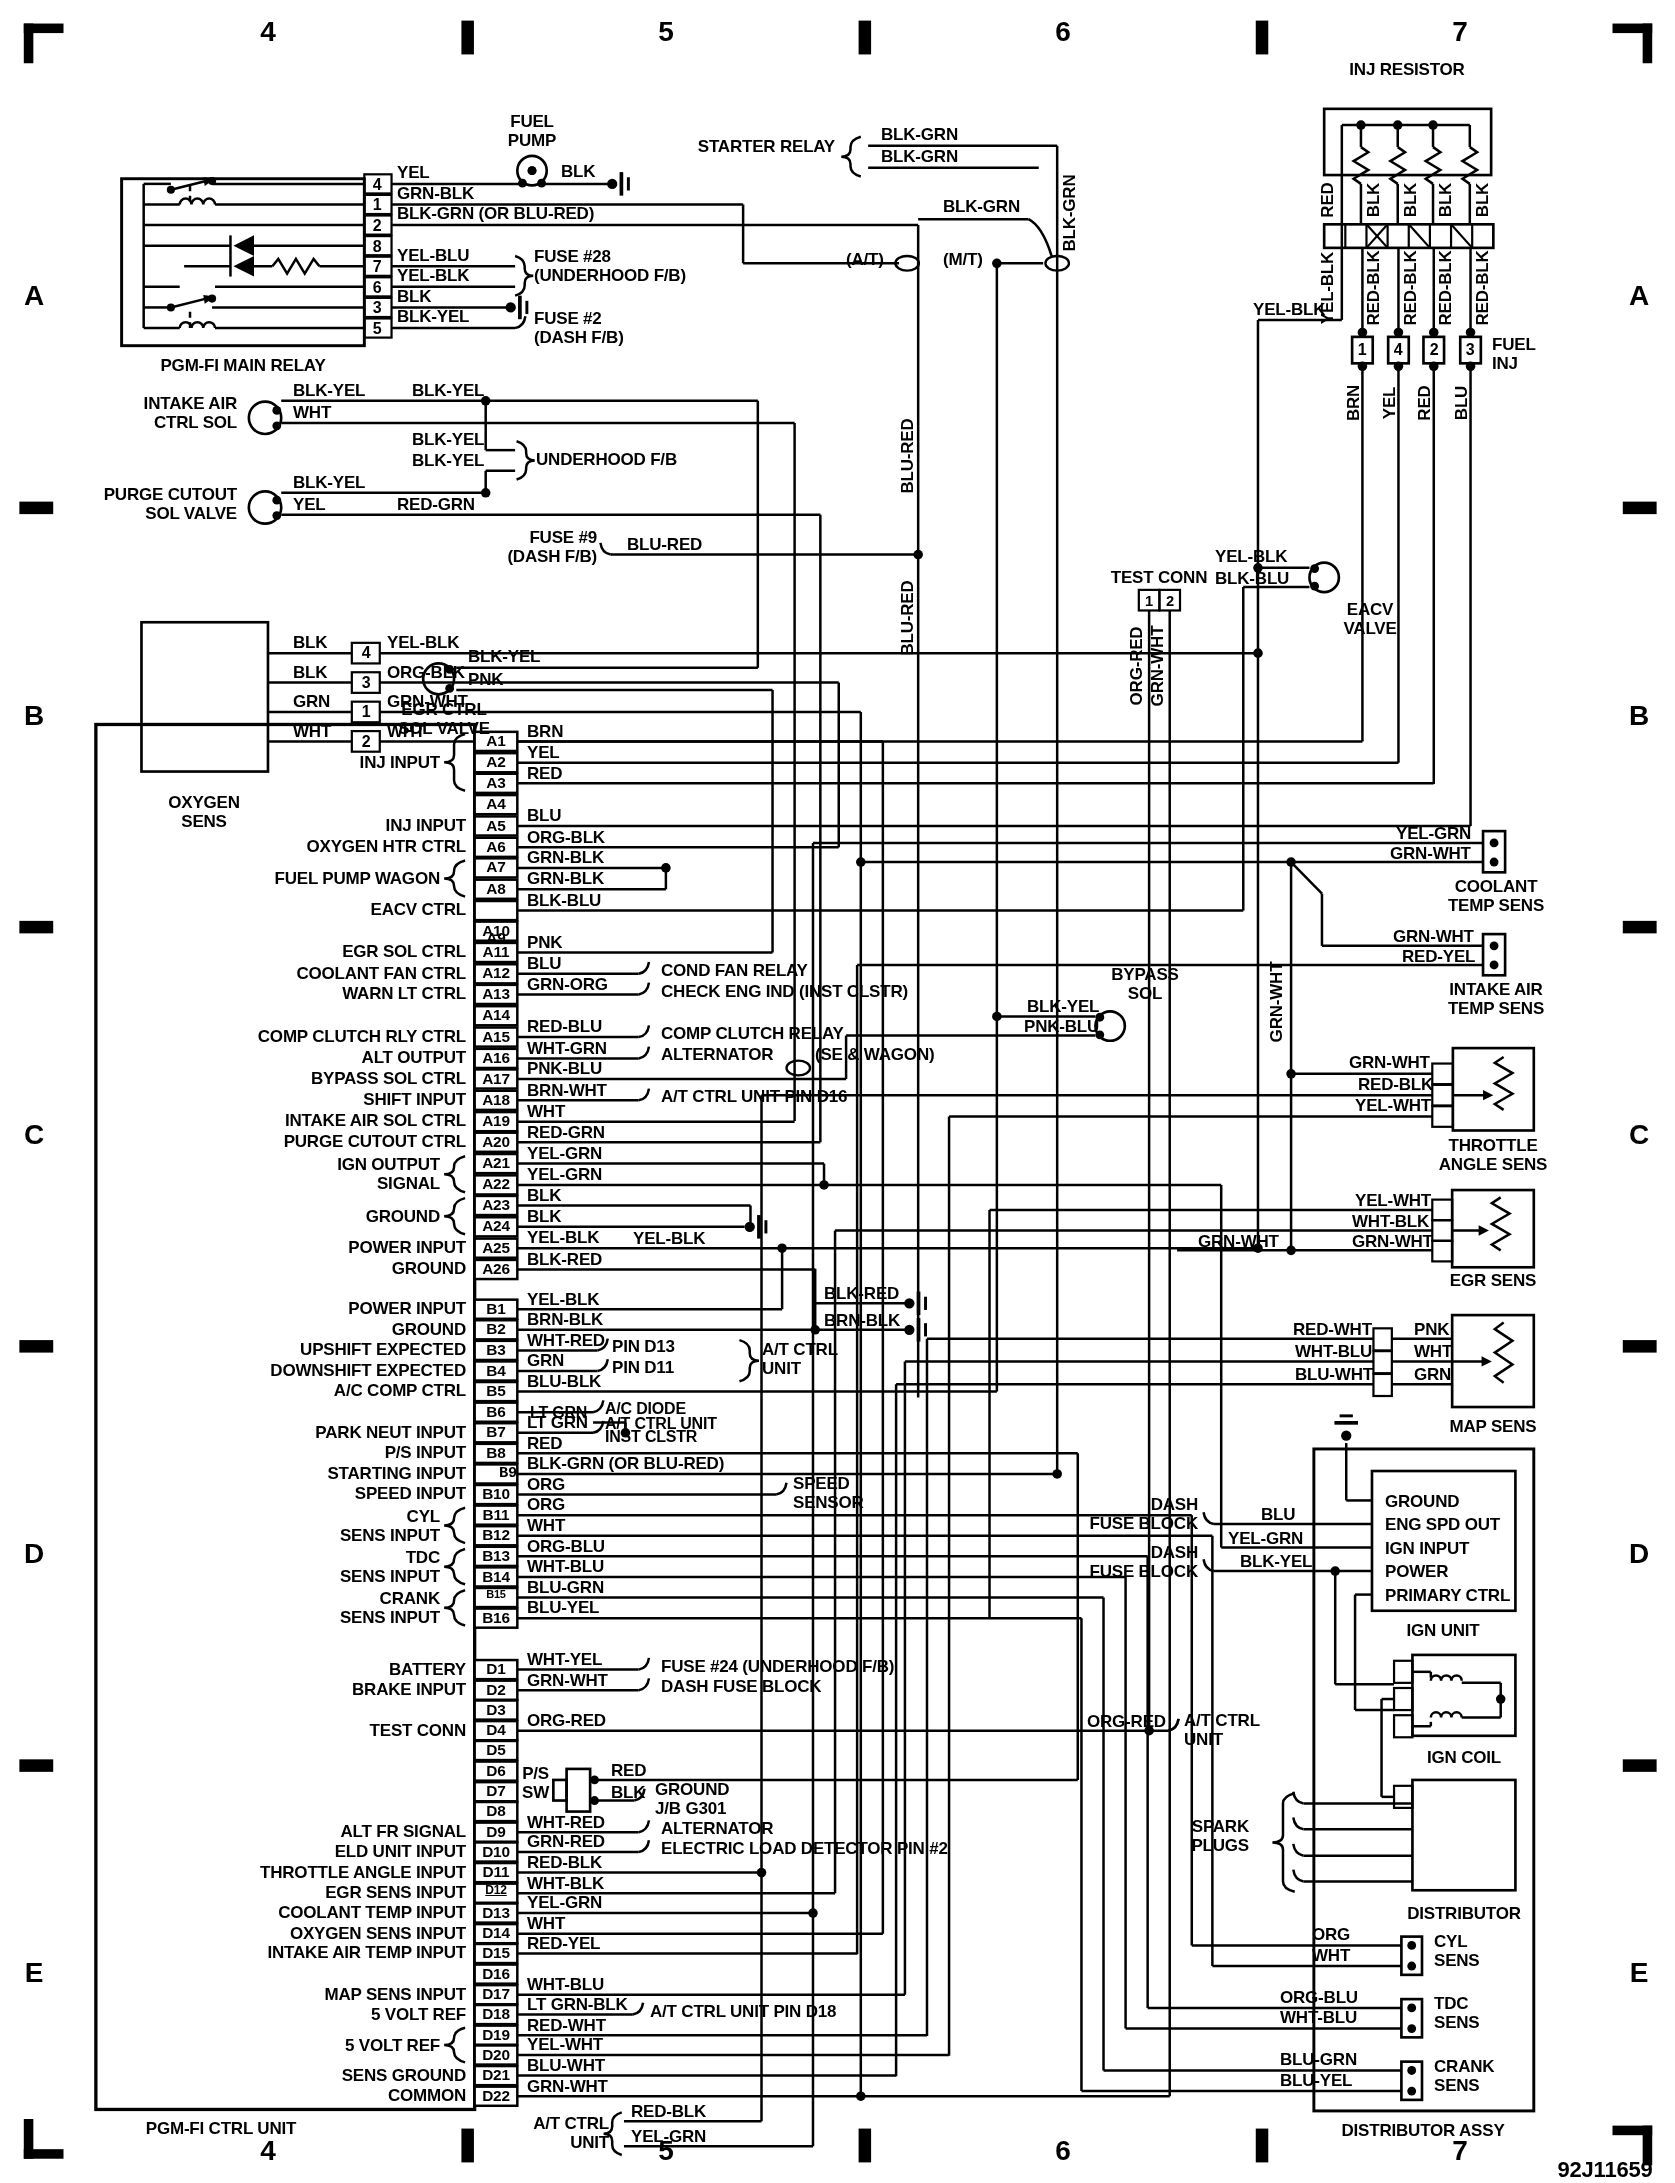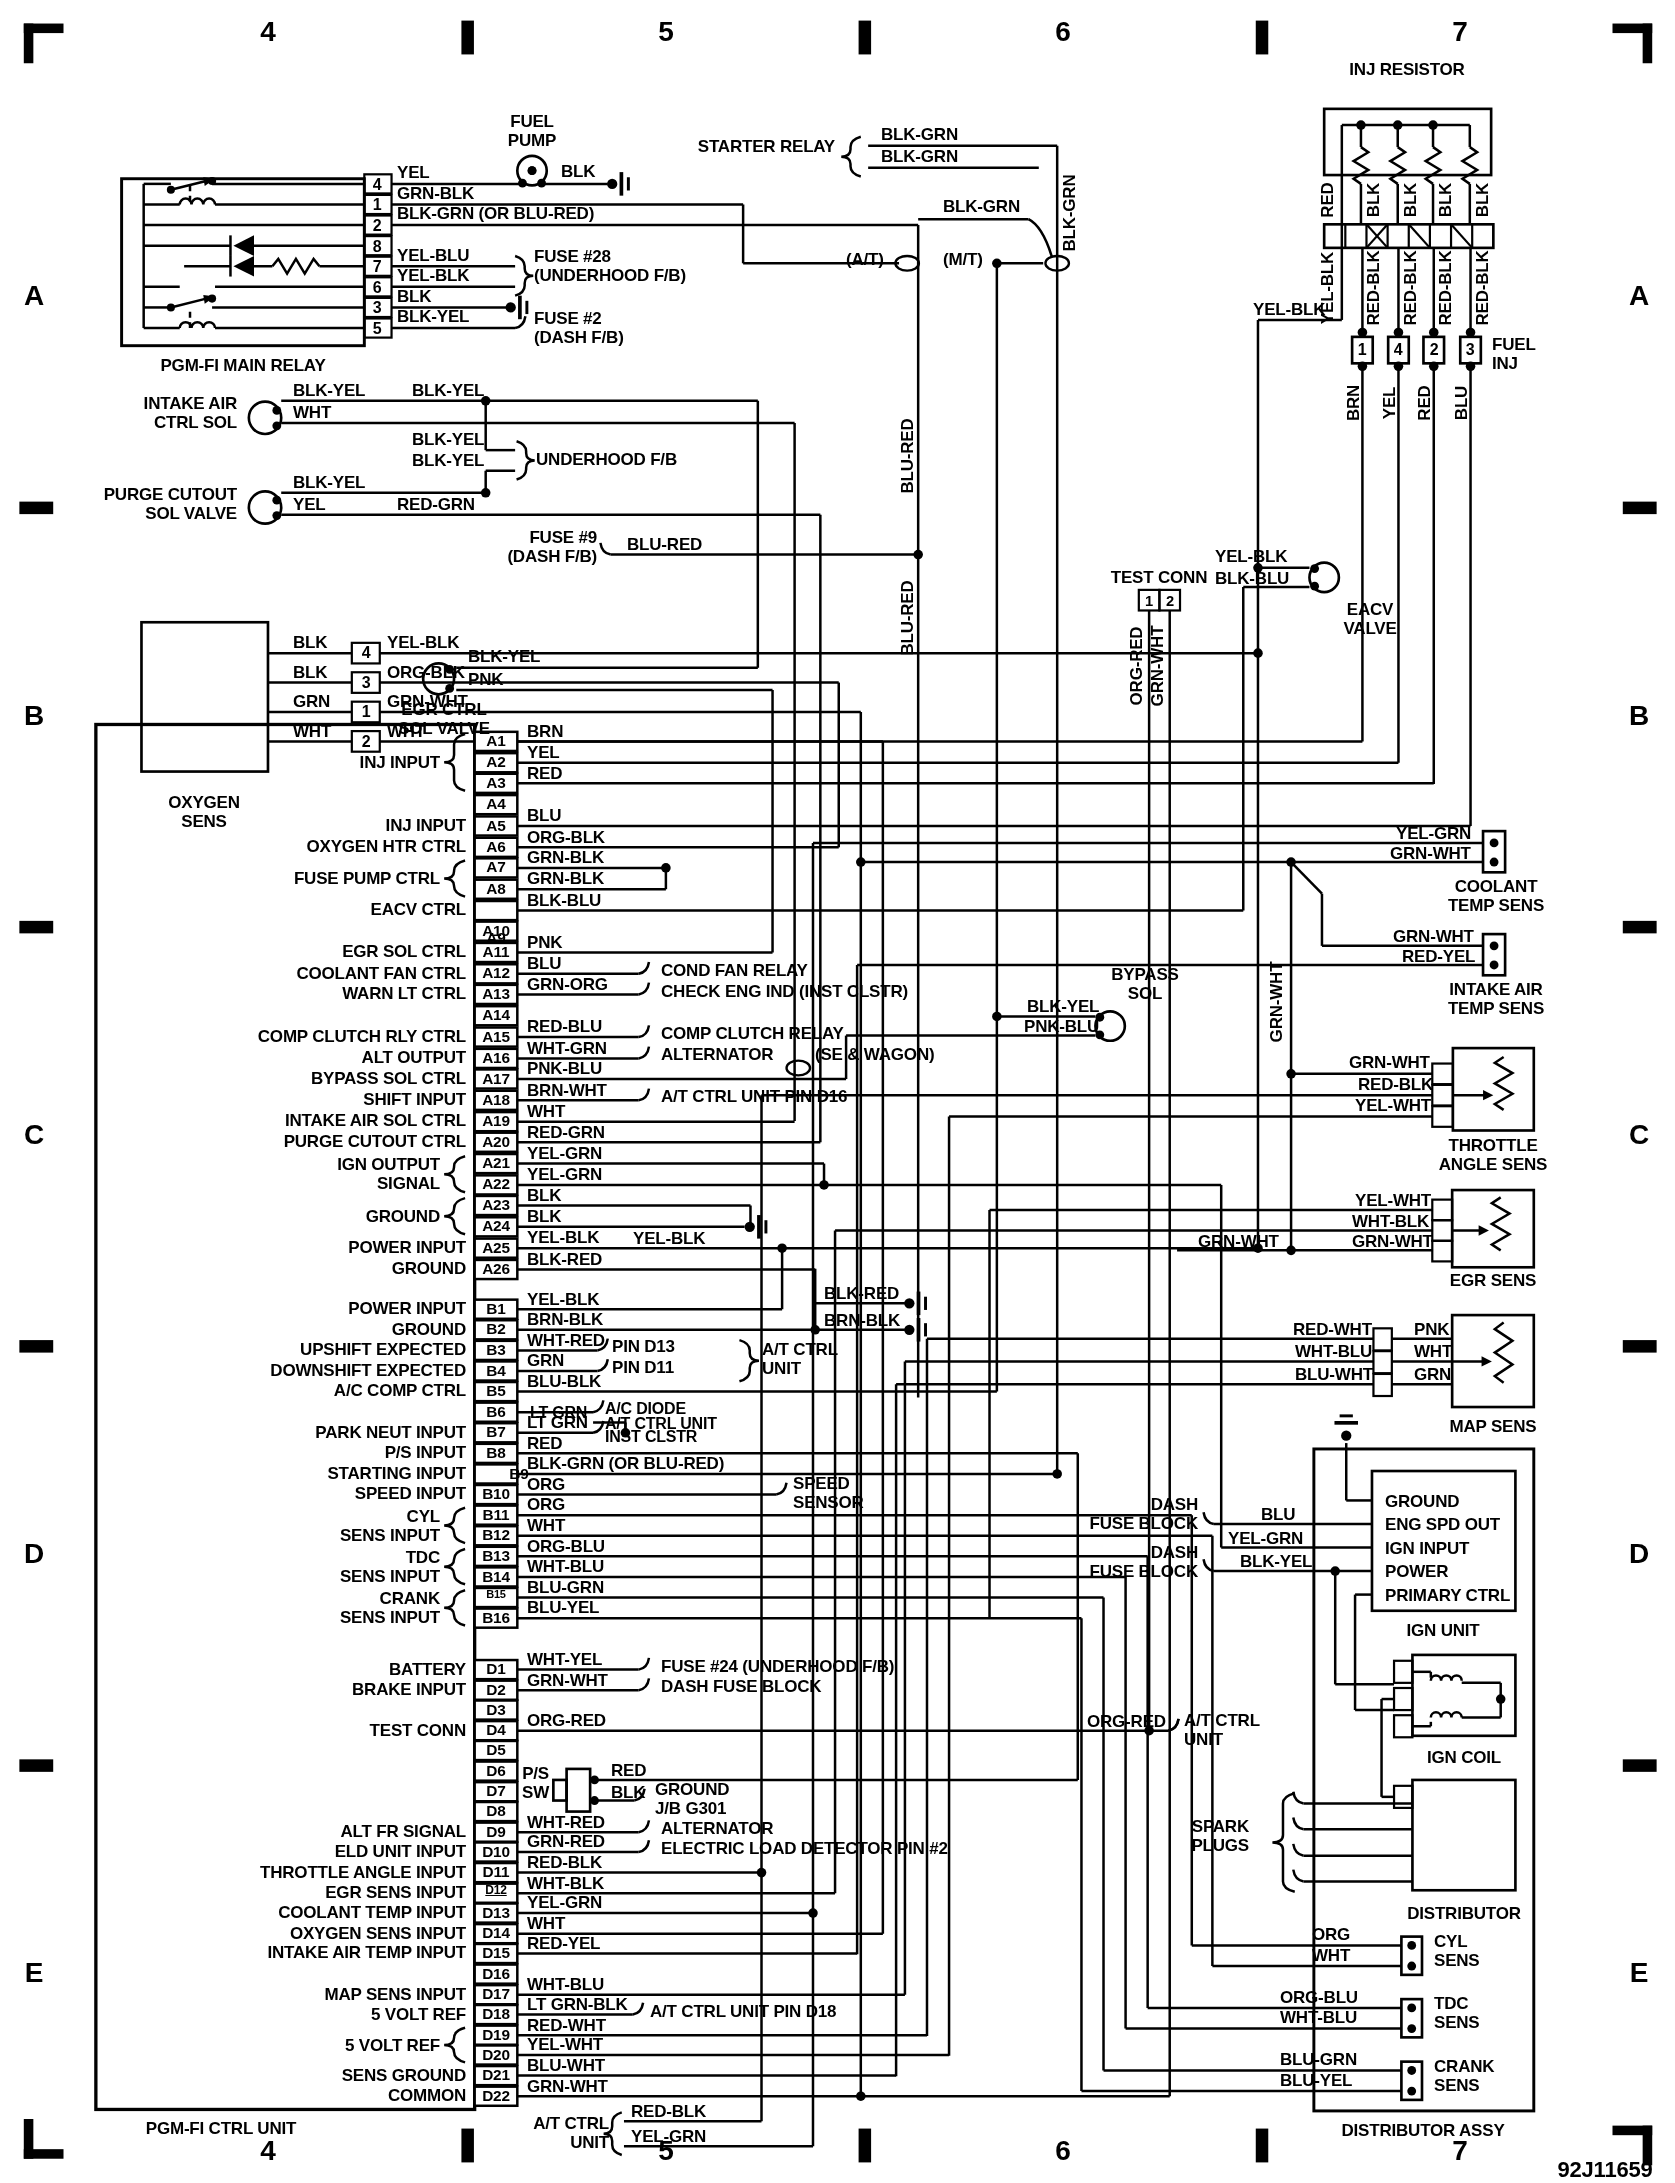--- a/index.html
+++ b/index.html
@@ -644,21 +644,21 @@
       <div class="lb c" style="left: 496px; top: 1382px; font-size: 15.4px;">B5</div>
       <div class="lb" style="left: 527px; top: 1372px;">BLU-BLK</div>
       <div class="lb r" style="left: 466px; top: 1381px;">A/C COMP CTRL</div>
       <div class="lb c" style="left: 496px; top: 1403px; font-size: 15.4px;">B6</div>
       <div class="lb c" style="left: 496px; top: 1423px; font-size: 15.4px;">B7</div>
       <div class="lb" style="left: 527px; top: 1413px;">LT GRN</div>
       <div class="lb r" style="left: 466px; top: 1423px;">PARK NEUT INPUT</div>
       <div class="lb c" style="left: 496px; top: 1444px; font-size: 15.4px;">B8</div>
       <div class="lb" style="left: 527px; top: 1434px;">RED</div>
       <div class="lb r" style="left: 466px; top: 1443px;">P/S INPUT</div>
-      <div class="lb c" style="left: 519px; top: 1465px; font-size: 15.4px;">B9</div>
+      <div class="lb c" style="left: 508px; top: 1465px; font-size: 15.4px; font-family: Liberation Mono, monospace;">B9</div>
       <div class="lb" style="left: 527px; top: 1454px;">BLK-GRN (OR BLU-RED)</div>
       <div class="lb r" style="left: 466px; top: 1464px;">STARTING INPUT</div>
       <div class="lb c" style="left: 496px; top: 1485px; font-size: 15.4px;">B10</div>
       <div class="lb" style="left: 527px; top: 1475px;">ORG</div>
       <div class="lb r" style="left: 466px; top: 1484px;">SPEED INPUT</div>
       <div class="lb c" style="left: 496px; top: 1506px; font-size: 15.4px;">B11</div>
       <div class="lb" style="left: 527px; top: 1495px;">ORG</div>
       <div class="lb c" style="left: 496px; top: 1526px; font-size: 15.4px;">B12</div>
       <div class="lb" style="left: 527px; top: 1516px;">WHT</div>
       <div class="lb c" style="left: 496px; top: 1547px; font-size: 15.4px;">B13</div>
@@ -715,21 +715,21 @@
       <div class="lb" style="left: 527px; top: 2016px;">RED-WHT</div>
       <div class="lb c" style="left: 496px; top: 2046px; font-size: 15.4px;">D20</div>
       <div class="lb" style="left: 527px; top: 2035px;">YEL-WHT</div>
       <div class="lb c" style="left: 496px; top: 2066px; font-size: 15.4px;">D21</div>
       <div class="lb" style="left: 527px; top: 2056px;">BLU-WHT</div>
       <div class="lb r" style="left: 466px; top: 2066px;">SENS GROUND</div>
       <div class="lb c" style="left: 496px; top: 2087px; font-size: 15.4px;">D22</div>
       <div class="lb" style="left: 527px; top: 2077px;">GRN-WHT</div>
       <div class="lb r" style="left: 466px; top: 2086px;">COMMON</div>
       <div class="lb r" style="left: 440px; top: 753px;">INJ INPUT</div>
-      <div class="lb r" style="left: 440px; top: 869px;">FUSE PUMP CTRL</div>
+      <div class="lb r" style="left: 440px; top: 869px;">FUEL PUMP WAGON</div>
       <div class="lb r" style="left: 440px; top: 1155px;">IGN OUTPUT
 SIGNAL</div>
       <div class="lb r" style="left: 440px; top: 1207px;">GROUND</div>
       <div class="lb r" style="left: 440px; top: 1507px;">CYL
 SENS INPUT</div>
       <div class="lb r" style="left: 440px; top: 1548px;">TDC
 SENS INPUT</div>
       <div class="lb r" style="left: 440px; top: 1589px;">CRANK
 SENS INPUT</div>
       <div class="lb r" style="left: 440px; top: 2036px;">5 VOLT REF</div>

